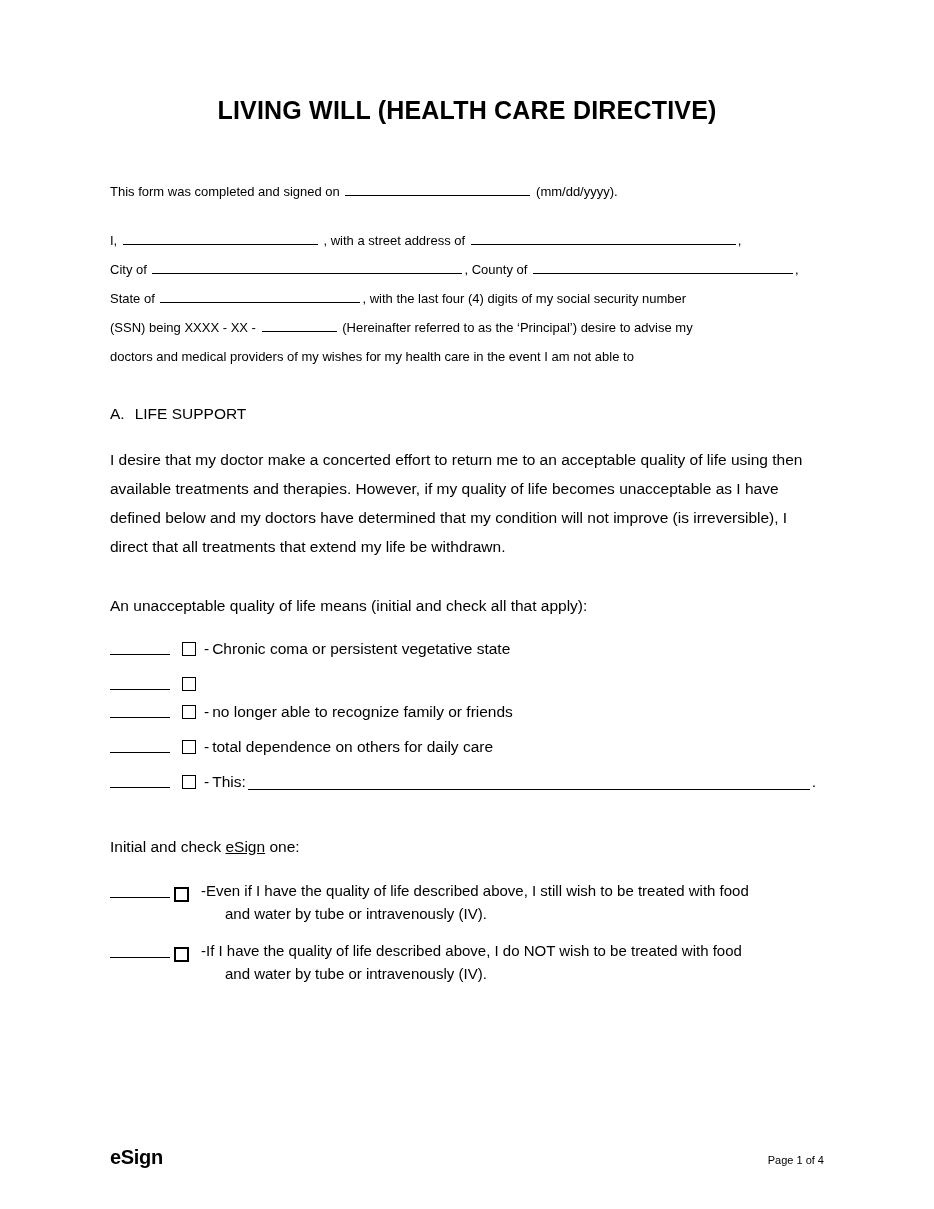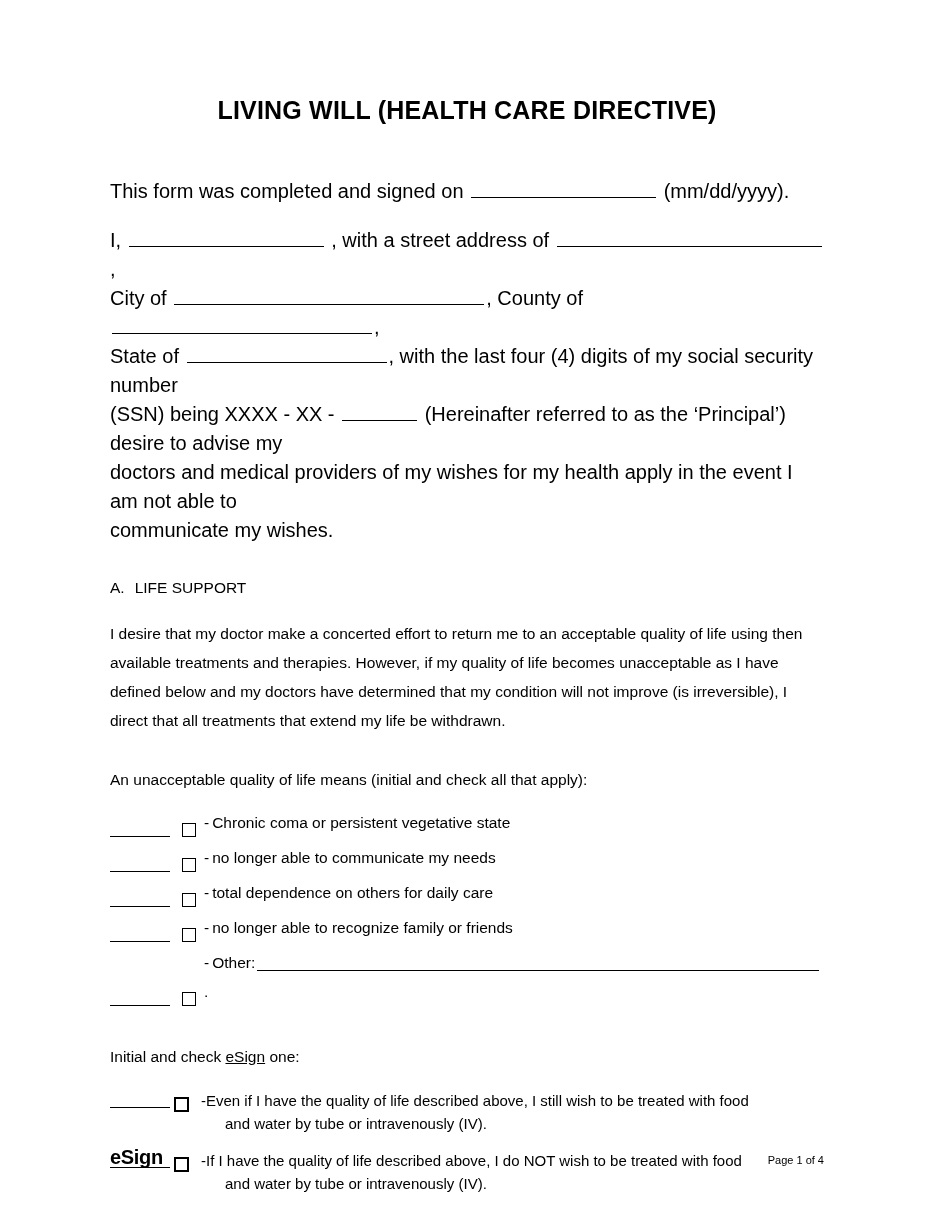--- a/index.html
+++ b/index.html
@@ -35,21 +35,21 @@
   }
   .doc-title {
     text-align: center;
     font-size: 25px;
     font-weight: bold;
     letter-spacing: 0.2px;
     margin: 0 0 52px 0;
     line-height: 1.2;
   }
   .para {
-    font-size: 20px;
+    font-size: 13px;
     line-height: 29px;
     margin: 0 0 20px 0;
     text-align: left;
   }
   .blank {
     display: inline-block;
     border-bottom: 1px solid #000;
     height: 15px;
     vertical-align: baseline;
     margin: 0 2px;
@@ -77,21 +77,21 @@
   }
   .spacer-lg { height: 30px; }
 
   .intro-line {
     font-size: 15.5px;
     line-height: 29px;
     margin: 0 0 14px 0;
   }
   .opt-row {
     display: flex;
-    align-items: flex-end;
+    align-items: flex-start;
     font-size: 15.5px;
     line-height: 29px;
     margin-bottom: 6px;
   }
   .opt-initial {
     display: inline-block;
     width: 60px;
     border-bottom: 1px solid #000;
     height: 20px;
     margin-right: 12px;
@@ -201,22 +201,21 @@
       </div>
       <div>
         <span>State of</span>
         <span class="blank b-state"></span><span>, with the last four (4) digits of my social security number</span>
       </div>
       <div>
         <span>(SSN) being XXXX - XX -</span>
         <span class="blank b-ssn"></span>
         <span>(Hereinafter referred to as the ‘Principal’) desire to advise my</span>
       </div>
-      <div>doctors and medical providers of my wishes for my health apply in the event I am not able to</div>
-      <div>communicate my wishes.</div>
+      <div>doctors and medical providers of my wishes for my health care in the event I am not able to</div>
     </div>
 
     <div class="section-head">
       <span class="letter">A.</span><span>LIFE SUPPORT</span>
     </div>
 
     <p class="body-block">I desire that my doctor make a concerted effort to return me to an acceptable quality of life using then available treatments and therapies. However, if my quality of life becomes unacceptable as I have defined below and my doctors have determined that my condition will not improve (is irreversible), I direct that all treatments that extend my life be withdrawn.</p>
 
     <div class="spacer-lg"></div>
 
@@ -224,39 +223,38 @@
 
     <div class="opt-row">
       <span class="opt-initial"></span>
       <span class="chk"></span>
       <span class="opt-text"><span class="dash">-</span><span>Chronic coma or persistent vegetative state</span></span>
     </div>
 
     <div class="opt-row">
       <span class="opt-initial"></span>
       <span class="chk"></span>
-      <span class="opt-text"><span class="dash">-</span><span>no longer able to communicate my needs</span></span>
+    </div>
+
+    <div class="opt-row">
+      <span class="opt-initial"></span>
+      <span class="chk"></span>
+      <span class="opt-text"><span class="dash">-</span><span>no longer able to recognize family or friends</span></span>
     </div>
 
     <div class="opt-row">
       <span class="opt-initial"></span>
       <span class="chk"></span>
       <span class="opt-text"><span class="dash">-</span><span>total dependence on others for daily care</span></span>
     </div>
 
     <div class="opt-row">
       <span class="opt-initial"></span>
       <span class="chk"></span>
-      <span class="opt-text"><span class="dash">-</span><span>no longer able to recognize family or friends</span></span>
-    </div>
-
-    <div class="opt-row">
-      <span class="opt-initial"></span>
-      <span class="chk"></span>
-      <span class="opt-text"><span class="dash">-</span><span>Other:</span><span class="other-line"></span><span>.</span></span>
+      <span class="opt-text"><span class="dash">-</span><span>This:</span><span class="other-line"></span><span>.</span></span>
     </div>
 
     <div class="spacer-lg"></div>
 
     <p class="choose-line"><span>Initial and check </span><u>eSign</u><span> one:</span></p>
 
     <div class="choice-row">
       <span class="choice-initial"></span>
       <span class="chk bold"></span>
       <span class="choice-text">

